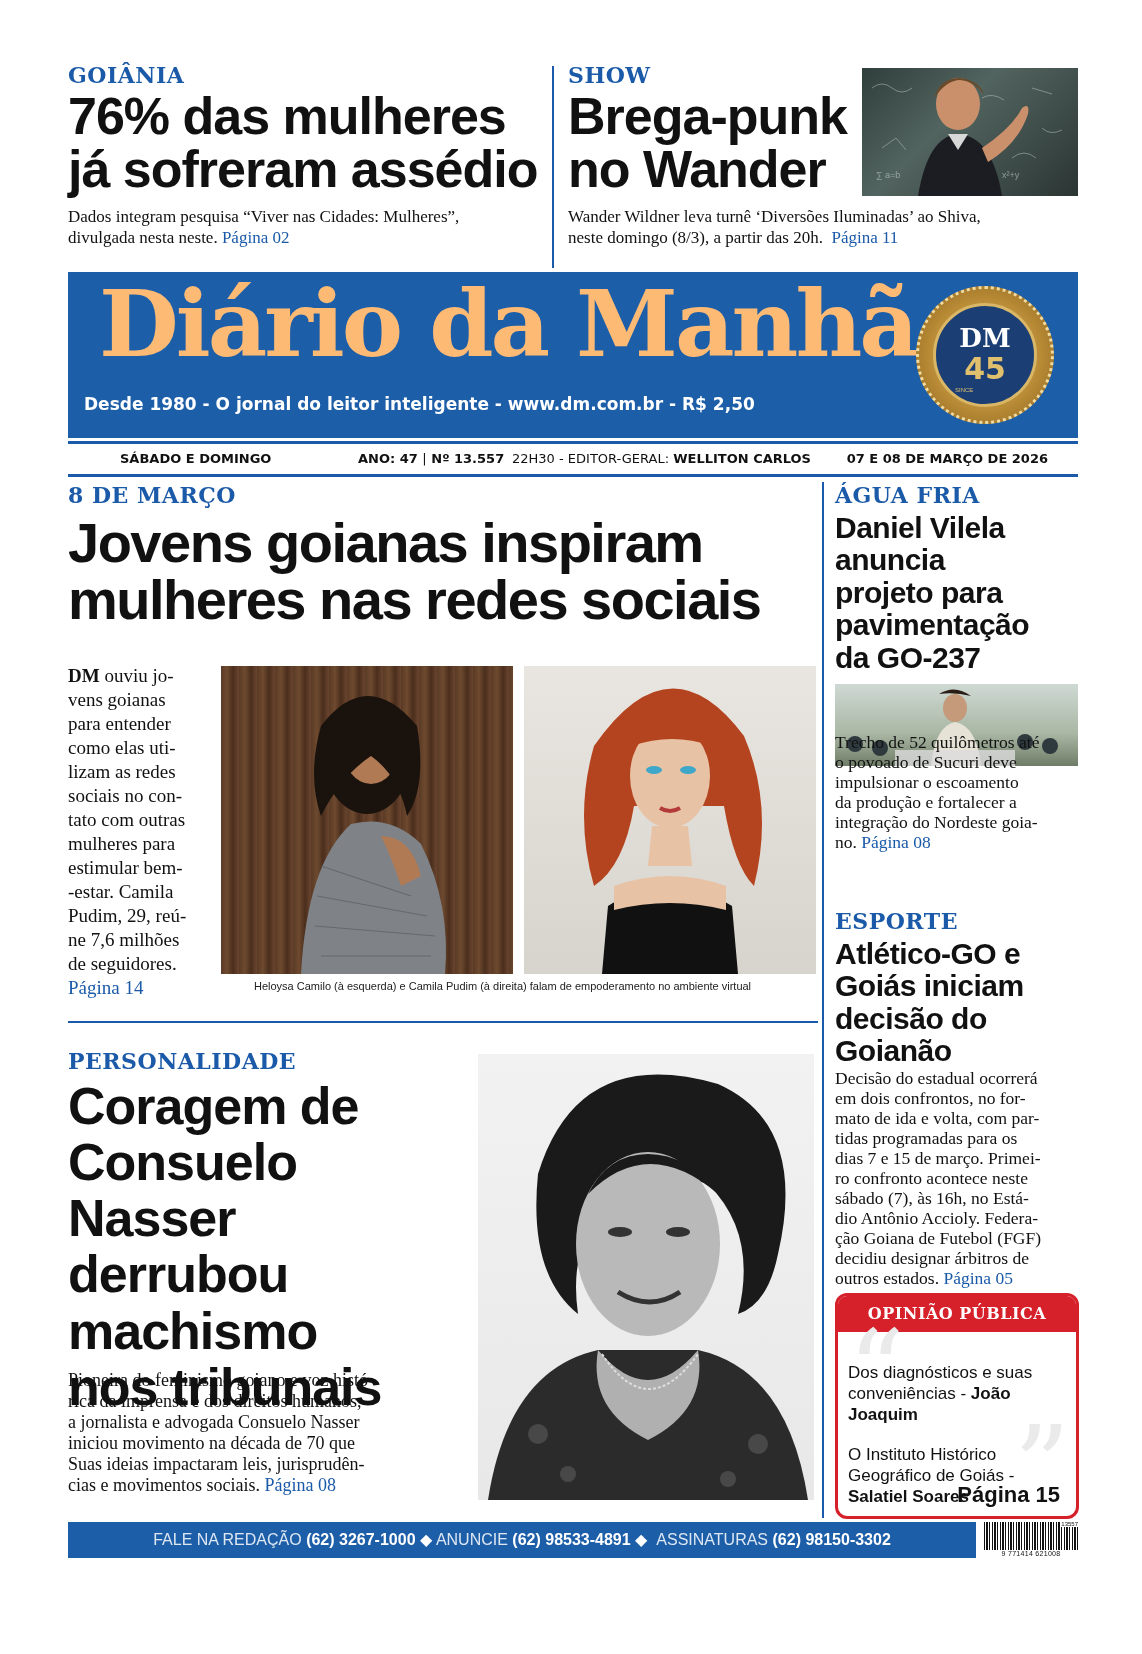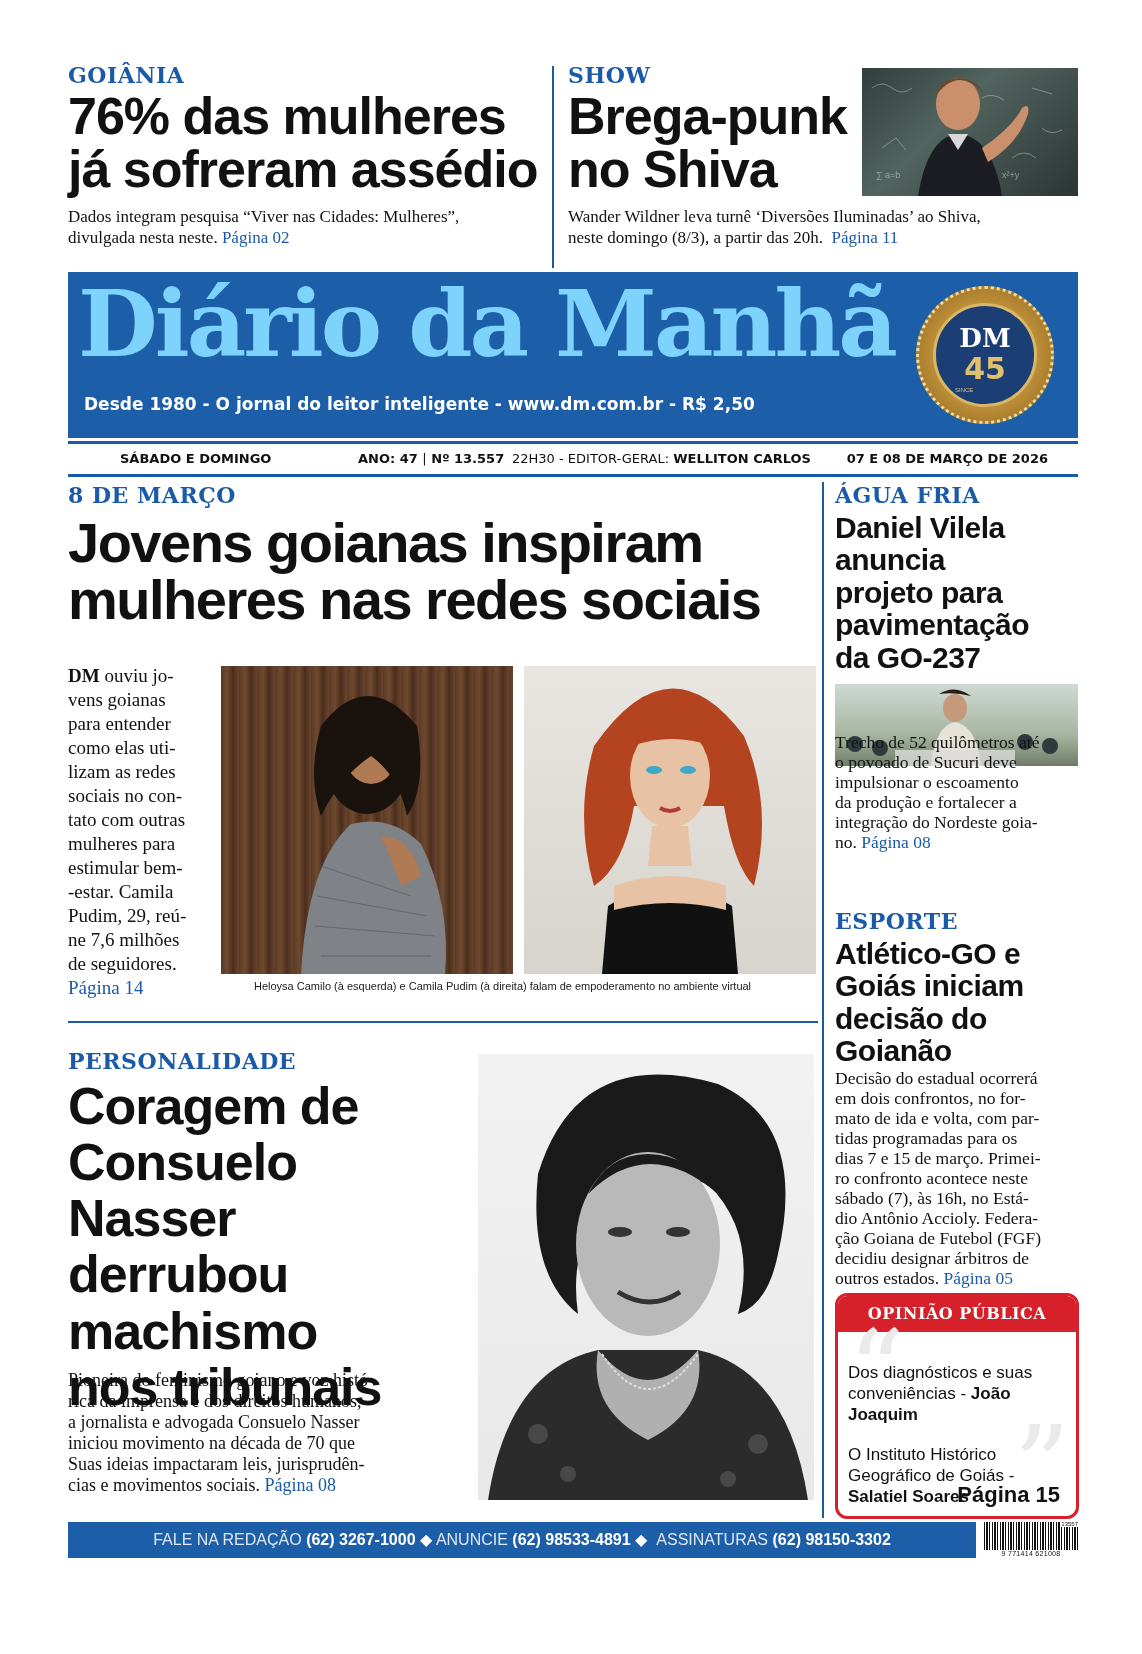--- a/index.html
+++ b/index.html
@@ -31,21 +31,21 @@
     <div><span>divulgada nesta neste.</span> <span class="page-link">Página 02</span></div>
   </div>
 </div>
 
 <div class="vsep" style="left:552px; top:66px; height:202px;"></div>
 
 <div class="abs" style="left:568px; top:62px; width:520px;">
   <div class="kicker">SHOW</div>
   <div class="headline" style="font-size:52px; margin-top:2px;">
     <div>Brega-punk</div>
-    <div>no Shiva</div>
+    <div>no Wander</div>
   </div>
   <div class="serif" style="font-size:17px; margin-top:10px; line-height:1.25;">
     <div>Wander Wildner leva turnê ‘Diversões Iluminadas’ ao Shiva,</div>
     <div><span>neste domingo (8/3), a partir das 20h.</span>&nbsp; <span class="page-link">Página 11</span></div>
   </div>
 </div>
 
 <div class="photo" style="left:862px; top:68px; width:216px; height:128px; background:linear-gradient(135deg,#2f3f3c 0%,#52645f 40%,#2b3533 100%);">
   <svg width="216" height="128" viewBox="0 0 216 128">
     <g stroke="#cfd8d4" stroke-width="0.8" fill="none" opacity="0.55">
@@ -60,21 +60,21 @@
     </g>
     <ellipse cx="96" cy="36" rx="22" ry="26" fill="#c9906b"></ellipse>
     <path d="M72 30 q24 -34 50 -4 q-6 -14 -24 -16 q-20 0 -26 20z" fill="#6b4a2b"></path>
     <path d="M56 128 q10 -60 40 -62 q34 2 44 62z" fill="#1b1d22"></path>
     <path d="M86 66 l10 16 l10 -16z" fill="#d8d8d8"></path>
     <path d="M120 80 q30 -20 40 -40 q8 -6 6 6 q-10 30 -40 48z" fill="#c9906b"></path>
   </svg>
 </div>
 
 <div class="abs masthead" style="left:68px; top:272px; width:1010px; height:166px;">
-  <div class="abs" style="left:10px; top:2px; font-family:'DejaVu Serif',serif; font-weight:bold; font-size:92px; color:#7dd3fc; letter-spacing:-3px; line-height:1.1; white-space:nowrap;">Diário da Manhã</div>
+  <div class="abs" style="left:31px; top:2px; font-family:'DejaVu Serif',serif; font-weight:bold; font-size:92px; color:#fdba74; letter-spacing:-3px; line-height:1.1; white-space:nowrap;">Diário da Manhã</div>
   <div class="abs" style="left:16px; top:122px; font-family:'DejaVu Sans',sans-serif; font-weight:bold; font-size:17px; color:#fff; white-space:nowrap;">Desde 1980 - O jornal do leitor inteligente - www.dm.com.br - R$ 2,50</div>
 
   <div class="abs badge" style="left:848px; top:14px; width:138px; height:138px; background:radial-gradient(circle,#e7c878 0%,#b88a35 60%,#8a6420 100%); border:3px dotted #f2dca0;">
     <div class="abs badge" style="left:14px; top:14px; width:104px; height:104px; background:#1b3f74; border:3px solid #d9b766;"></div>
     <div class="abs" style="left:0; width:132px; top:34px; text-align:center; font-family:'DejaVu Serif',serif; font-weight:bold; font-size:26px; color:#fff;">DM</div>
     <div class="abs" style="left:0; width:132px; top:62px; text-align:center; font-family:'DejaVu Sans',sans-serif; font-weight:bold; font-size:30px; color:#e0bf6d;">45</div>
     <div class="abs" style="left:36px; top:98px; font-size:6px; color:#e0bf6d;">SINCE</div>
   </div>
 </div>
 

